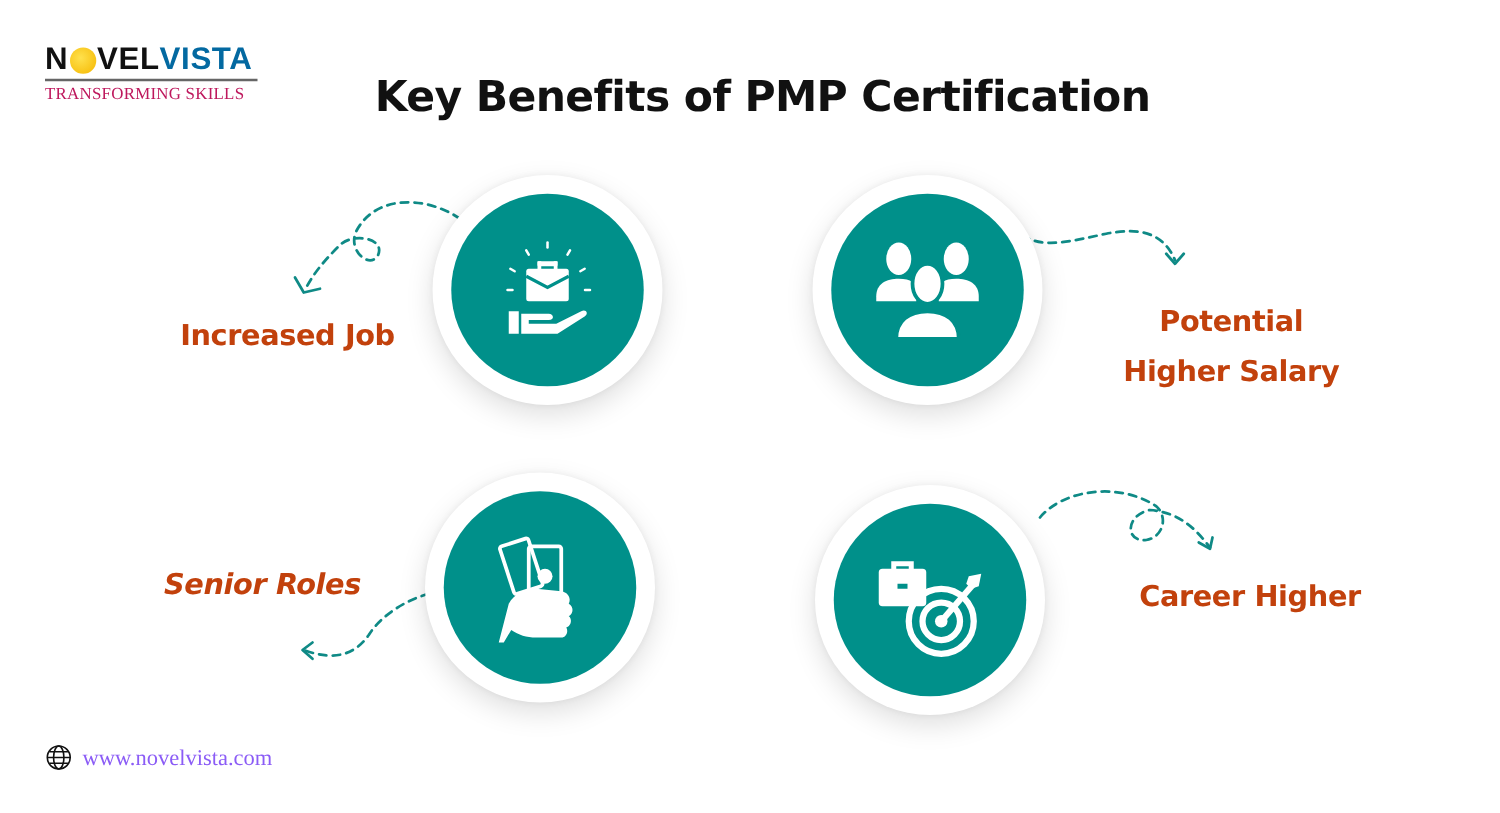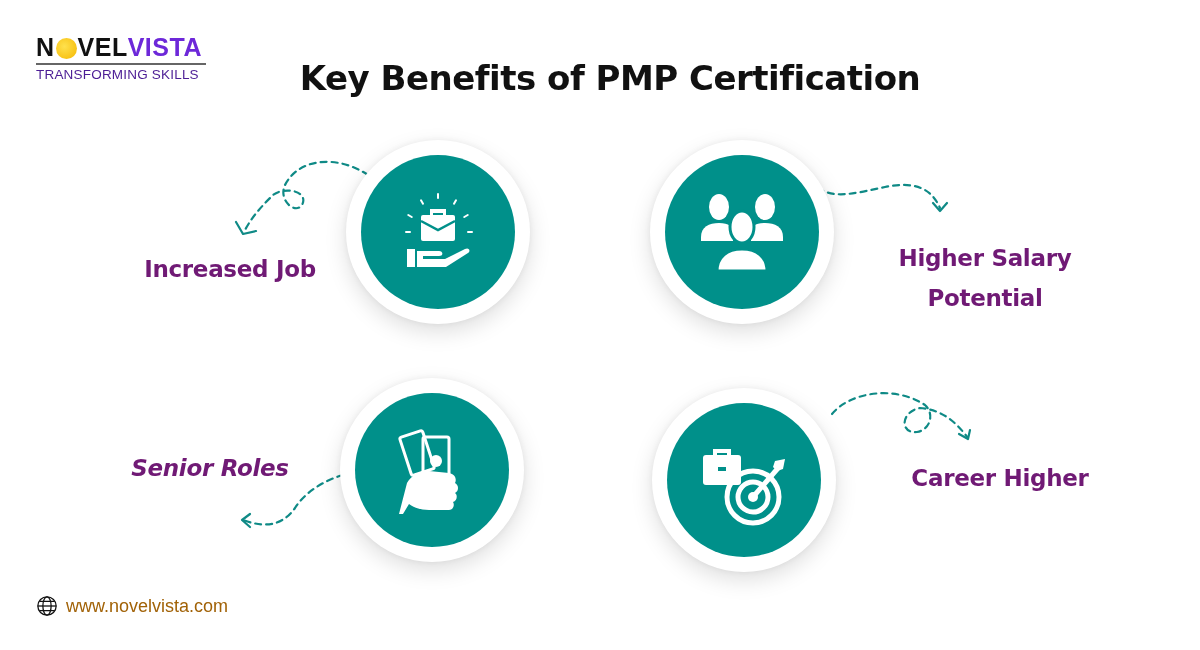--- a/index.html
+++ b/index.html
@@ -2,37 +2,37 @@
 <html><head>
 <meta charset="utf-8">
 <style>
   * { box-sizing: border-box; margin: 0; padding: 0; }
   html, body { width: 1200px; height: 650px; overflow: hidden; }
   body { background: #ffffff; position: relative; font-family: "DejaVu Sans", sans-serif; }
 
   .logo { position: absolute; left: 36px; top: 34px; width: 172px; }
   .logo-word { font-family: "Liberation Sans", sans-serif; font-weight: 900; font-size: 25px; letter-spacing: 0.5px; line-height: 26px; display: flex; align-items: center; }
   .logo-black { color: #111111; }
-  .logo-red { color: #6d28d9; }
+  .logo-red { color: #0369a1; }
   .logo-medal { display: inline-block; width: 21px; height: 21px; border-radius: 50%; background: radial-gradient(circle at 40% 40%, #ffe14d, #f5b700); margin: 0 1px; position: relative; top: 1px; }
   .logo-rule { height: 2px; background: #666; margin-top: 3px; width: 170px; }
-  .logo-tag { font-family: Liberation Sans, sans-serif; font-size: 13.5px; color: #4c1d95; letter-spacing: 0.2px; margin-top: 2px; }
+  .logo-tag { font-family: Liberation Serif, serif; font-size: 13.5px; color: #be185d; letter-spacing: 0.2px; margin-top: 2px; }
 
   .title { position: absolute; left: 0; width: 1220px; top: 58px; text-align: center; font-family: "DejaVu Sans", sans-serif; font-weight: 700; font-size: 34px; color: #111; letter-spacing: -0.5px; }
 
   .circle-wrap { position: absolute; width: 184px; height: 184px; border-radius: 50%; background: #ffffff; box-shadow: 0 8px 22px rgba(0,0,0,0.13), 0 0 6px rgba(0,0,0,0.06); }
   .circle { position: absolute; left: 15px; top: 15px; width: 154px; height: 154px; border-radius: 50%; background: #00908a; display: flex; align-items: center; justify-content: center; }
   .circle svg { width: 110px; height: 110px; }
 
-  .label { position: absolute; font-family: "DejaVu Sans", sans-serif; font-weight: 700; font-size: 23px; color: #701a75; text-align: center; line-height: 40px; letter-spacing: -0.3px; }
+  .label { position: absolute; font-family: "DejaVu Sans", sans-serif; font-weight: 700; font-size: 23px; color: #c2410c; text-align: center; line-height: 40px; letter-spacing: -0.3px; }
 
   .deco { position: absolute; left: 0; top: 0; width: 1200px; height: 650px; pointer-events: none; }
 
   .footer { position: absolute; left: 36px; top: 595px; display: flex; align-items: center; gap: 8px; }
-  .footer-text { font-family: Liberation Sans, sans-serif; font-size: 18px; color: #a16207; }
+  .footer-text { font-family: Liberation Serif, serif; font-size: 18px; color: #8b5cf6; }
 </style>
 </head>
 <body>
 
 <div class="logo">
   <div class="logo-word">
     <span class="logo-black">N</span>
     <span class="logo-medal"></span>
     <span class="logo-black">VEL</span>
     <span class="logo-red">VISTA</span>
@@ -133,22 +133,22 @@
       </g>
       <rect x="29" y="42" width="8" height="4" fill="#00908a"></rect>
     </svg>
   </div>
 </div>
 
 <div class="label" style="left:110px; top:249px; width:240px;">
   <div>Increased Job</div>
 </div>
 <div class="label" style="left:875px; top:238px; width:220px;">
+  <div>Potential</div>
   <div>Higher Salary</div>
-  <div>Potential</div>
 </div>
 <div class="label" style="left:110px; top:448px; width:200px;font-style:italic;">
   <div>Senior Roles</div>
 </div>
 <div class="label" style="left:895px; top:458px; width:210px;">
   <div>Career Higher</div>
 </div>
 
 <div class="footer">
   <svg width="22" height="22" viewBox="0 0 24 24" fill="none" stroke="#111" stroke-width="1.4">

